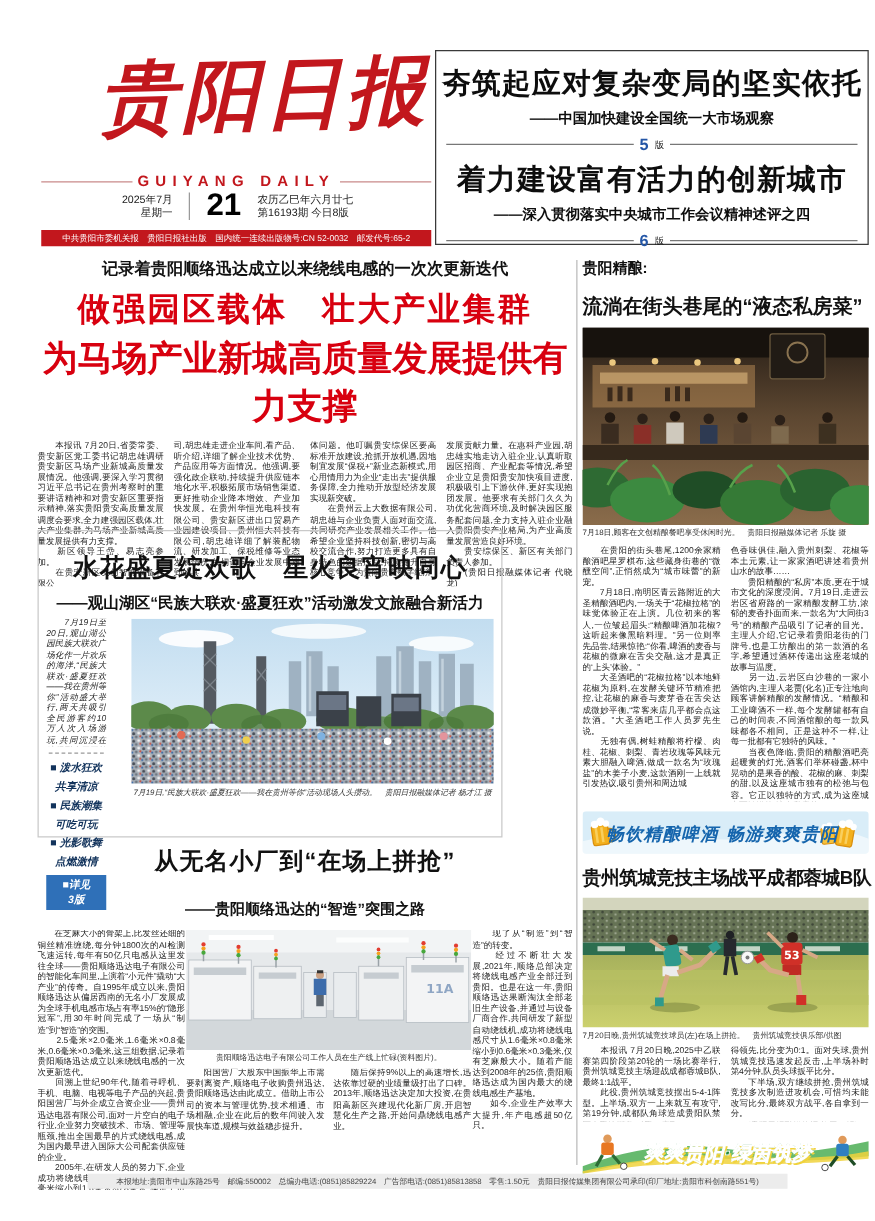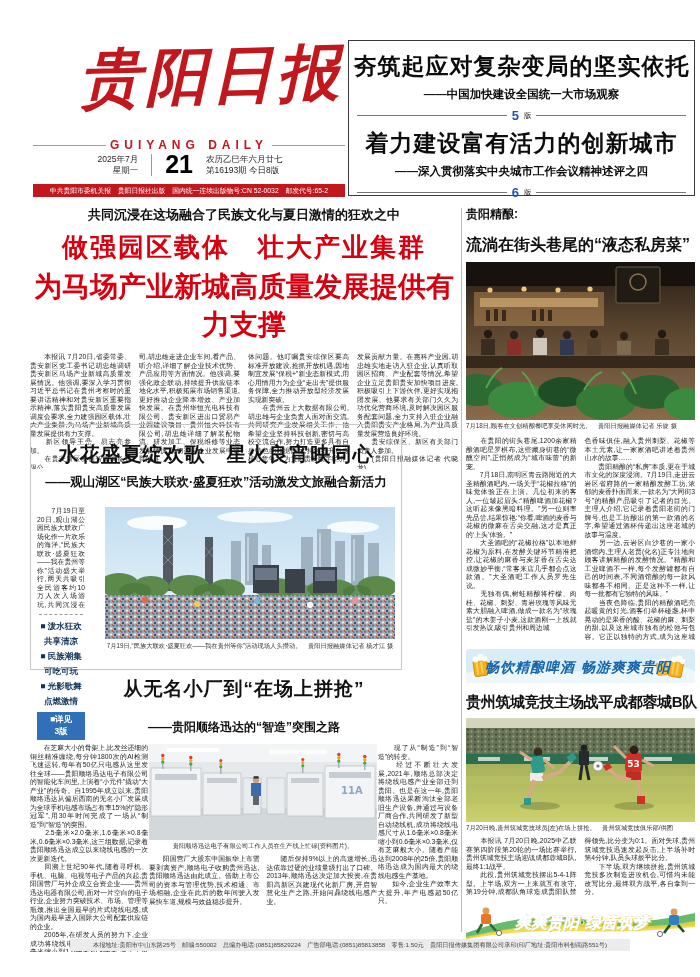--- a/index.html
+++ b/index.html
@@ -39,21 +39,21 @@
   .lead-kicker{text-align:center;font-size:13px;font-weight:700;}
   .lead-h1{text-align:center;font-size:26px;font-weight:900;color:#d8000f;margin-top:6px;letter-spacing:2px;}
   .lead-h2{text-align:center;font-size:28px;font-weight:900;color:#d8000f;margin-top:3px;}
   .lead-cols{display:flex;gap:8px;margin-top:9px;height:116px;overflow:hidden;}
   .lead-cols>div{flex:1;}
   
   .feature{position:absolute;left:30px;top:424px;width:372px;height:246px;border:1px solid #c9c9c9;
       box-sizing:border-box;padding:16px 6px;}
   .feat-h{text-align:center;font-size:20px;font-weight:900;letter-spacing:1px;}
   .feat-sub{text-align:center;font-size:12.5px;font-weight:700;margin-top:6px;}
-  .feat-row{display:flex;gap:20px;margin-top:16px;}
+  .feat-row{display:flex;gap:20px;margin-top:4px;font-style:italic;}
   .feat-left{width:118px;}
   .feat-intro{height:102px;overflow:hidden;}
   .feat-rule{border-top:1px dashed #999;margin:5px 2px 4px;}
   .bullet{font-size:8.5px;font-weight:700;line-height:15px;color:#12335c;text-align:center;}
   .chip-wrap{text-align:center;}
   .chip{display:inline-block;background:#2f70b8;color:#fff;font-size:8.5px;font-weight:700;padding:2px 12px;margin-top:3px;}
   .feat-photo{width:290px;}
   .feat-photo svg{width:290px;height:132px;}
   .feat-cap{margin-top:3px;text-align:center;}
   
@@ -127,21 +127,21 @@
       <span class="ln"></span>
       <span class="pl-num">6</span>
       <span class="pl-unit">版</span>
       <span class="ln"></span>
     </div>
   </div>
 
   <div class="vdivider"></div>
 
   <div class="lead">
-    <div class="lead-kicker">共同沉浸在这场融合了民族文化与夏日激情的狂欢之中</div>
+    <div class="lead-kicker">记录着贵阳顺络迅达成立以来绕线电感的一次次更新迭代</div>
     <div class="lead-h1">做强园区载体　壮大产业集群</div>
     <div class="lead-h2">为马场产业新城高质量发展提供有力支撑</div>
     <div class="lead-cols">
       <div class="bodytext">　　本报讯 7月20日,省委常委、贵安新区党工委书记胡忠雄调研贵安新区马场产业新城高质量发展情况。他强调,要深入学习贯彻习近平总书记在贵州考察时的重要讲话精神和对贵安新区重要指示精神,落实贵阳贵安高质量发展调度会要求,全力建强园区载体,壮大产业集群,为马场产业新城高质量发展提供有力支撑。
 　　新区领导王嵒、易志亮参加。
 　　在贵安新区友创智能设备有限公</div>
       <div class="bodytext">司,胡忠雄走进企业车间,看产品、听介绍,详细了解企业技术优势、产品应用等方面情况。他强调,要强化政企联动,持续提升供应链本地化水平,积极拓展市场销售渠道,更好推动企业降本增效、产业加快发展。在贵州华恒光电科技有限公司、贵安新区进出口贸易产业园建设项目、贵州恒大科技有限公司,胡忠雄详细了解装配物流、研发加工、保税维修等业态发展情况,关切询问企业发展中遇到的具</div>
       <div class="bodytext">体问题。他叮嘱贵安综保区要高标准开放建设,抢抓开放机遇,因地制宜发展“保税+”新业态新模式,用心用情用力为企业“走出去”提供服务保障,全力推动开放型经济发展实现新突破。
 　　在贵州云上大数据有限公司,胡忠雄与企业负责人面对面交流,共同研究产业发展相关工作。他希望企业坚持科技创新,密切与高校交流合作,努力打造更多具有自身特色的数据产品,持续提升自身核心竞争力,为贵阳贵安数字经济</div>
       <div class="bodytext">发展贡献力量。在惠科产业园,胡忠雄实地走访入驻企业,认真听取园区招商、产业配套等情况,希望企业立足贵阳贵安加快项目进度,积极吸引上下游伙伴,更好实现抱团发展。他要求有关部门久久为功优化营商环境,及时解决园区服务配套问题,全力支持入驻企业融入贵阳贵安产业格局,为产业高质量发展营造良好环境。

